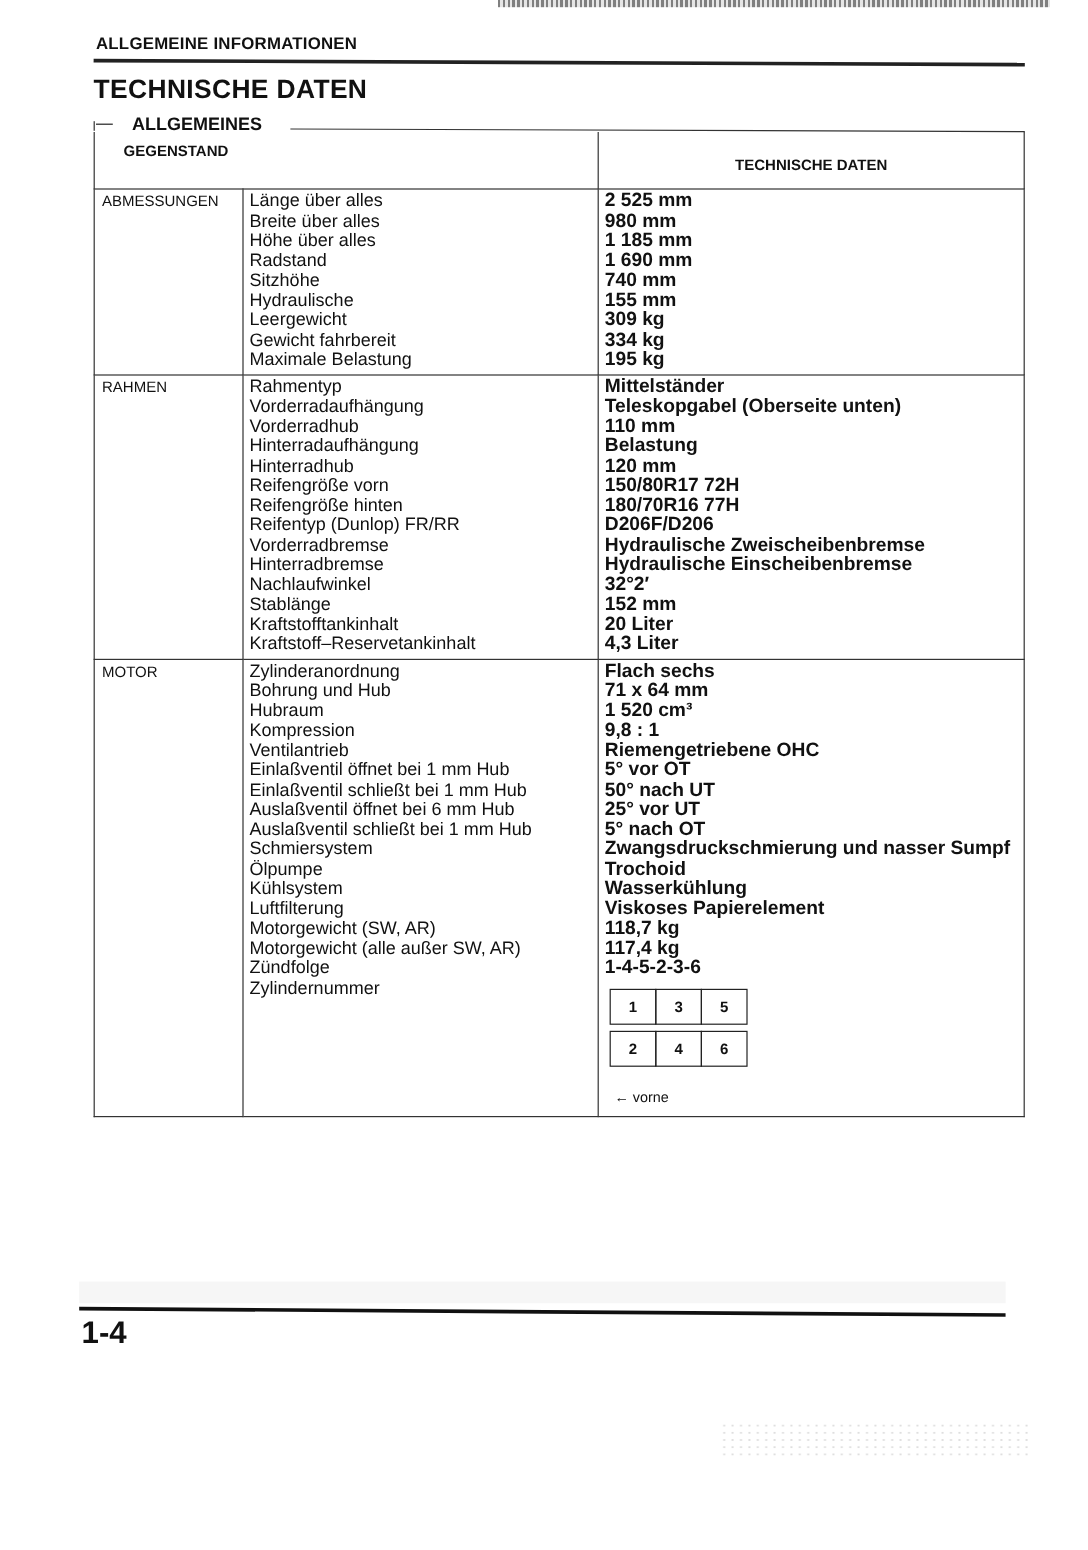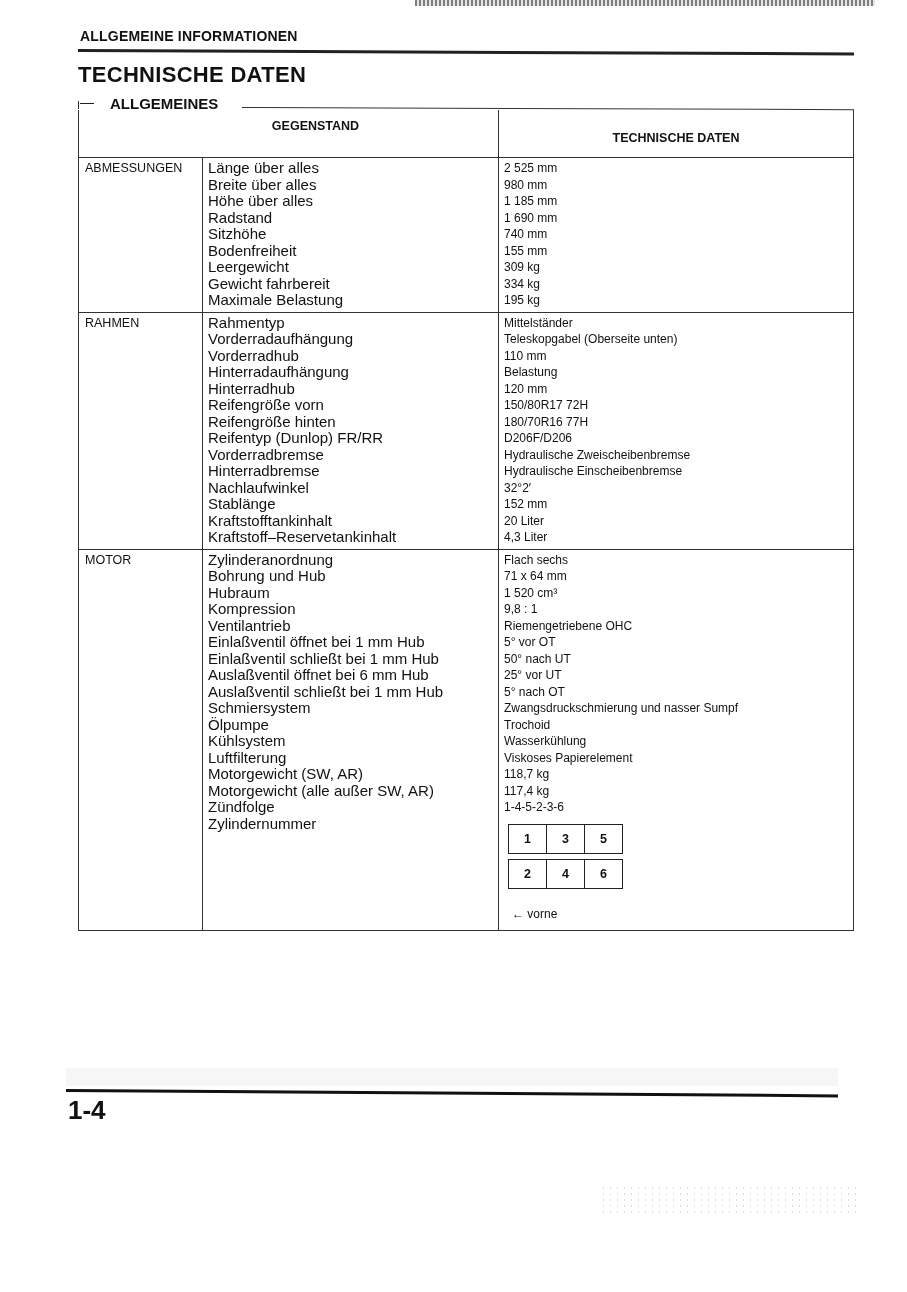--- a/index.html
+++ b/index.html
@@ -35,29 +35,29 @@
   .tick-left { position: absolute; left: 78px; top: 101px; width: 1px; height: 8px; background: #333; }
 
   .spec-table {
     position: absolute; left: 78px; top: 110px; width: 776px;
     border-collapse: collapse; font-size: 12.5px;
   }
   .spec-table th {
     font-weight: bold; font-size: 12.5px; height: 36px; vertical-align: middle;
     border-left: 1px solid #333; border-right: 1px solid #333; border-bottom: 1px solid #333;
   }
-  .spec-table th.th-item { text-align: center; padding-left: 55px; vertical-align: top; padding-top: 9px; }
+  .spec-table th.th-item { text-align: left; padding-left: 24px; vertical-align: top; padding-top: 9px; }
   .spec-table th.th-data { text-align: center; padding-top: 10px; }
   .spec-table td {
     vertical-align: top; border: 1px solid #333; padding: 2px 5px 3px 5px;
   }
   .spec-table td.cat { width: 112px; padding-left: 6px; padding-top: 3px; }
   .spec-table td.items { width: 285px; }
   .line { height: 16.5px; line-height: 16.5px; white-space: nowrap; }
-  .val { font-weight: normal; font-size: 12px; }
+  .val { font-weight: bold; font-size: 16px; }
   .item { font-size: 15px; }
 
   .cyl-grid { margin-top: 8px; margin-left: 4px; }
   .cyl-row { display: flex; margin-bottom: 5px; }
   .cyl-cell {
     width: 37px; height: 28px; border: 1px solid #222; display: flex; align-items: center;
     justify-content: center; font-size: 12.5px; font-weight: bold; margin-right: -1px;
   }
   .vorne { margin-top: 18px; margin-left: 8px; font-size: 12px; height: 20px; }
 
@@ -98,21 +98,21 @@
   </thead>
   <tbody id="spec-body">
       <tr>
         <td class="cat">ABMESSUNGEN</td>
         <td class="items">
           <div class="line item">Länge über alles</div>
           <div class="line item">Breite über alles</div>
           <div class="line item">Höhe über alles</div>
           <div class="line item">Radstand</div>
           <div class="line item">Sitzhöhe</div>
-          <div class="line item">Bodenfreiheit</div>
+          <div class="line item">Hydraulische</div>
           <div class="line item">Leergewicht</div>
           <div class="line item">Gewicht fahrbereit</div>
           <div class="line item">Maximale Belastung</div>
         </td>
         <td class="vals">
           <div class="line val">2 525 mm</div>
           <div class="line val">980 mm</div>
           <div class="line val">1 185 mm</div>
           <div class="line val">1 690 mm</div>
           <div class="line val">740 mm</div>

